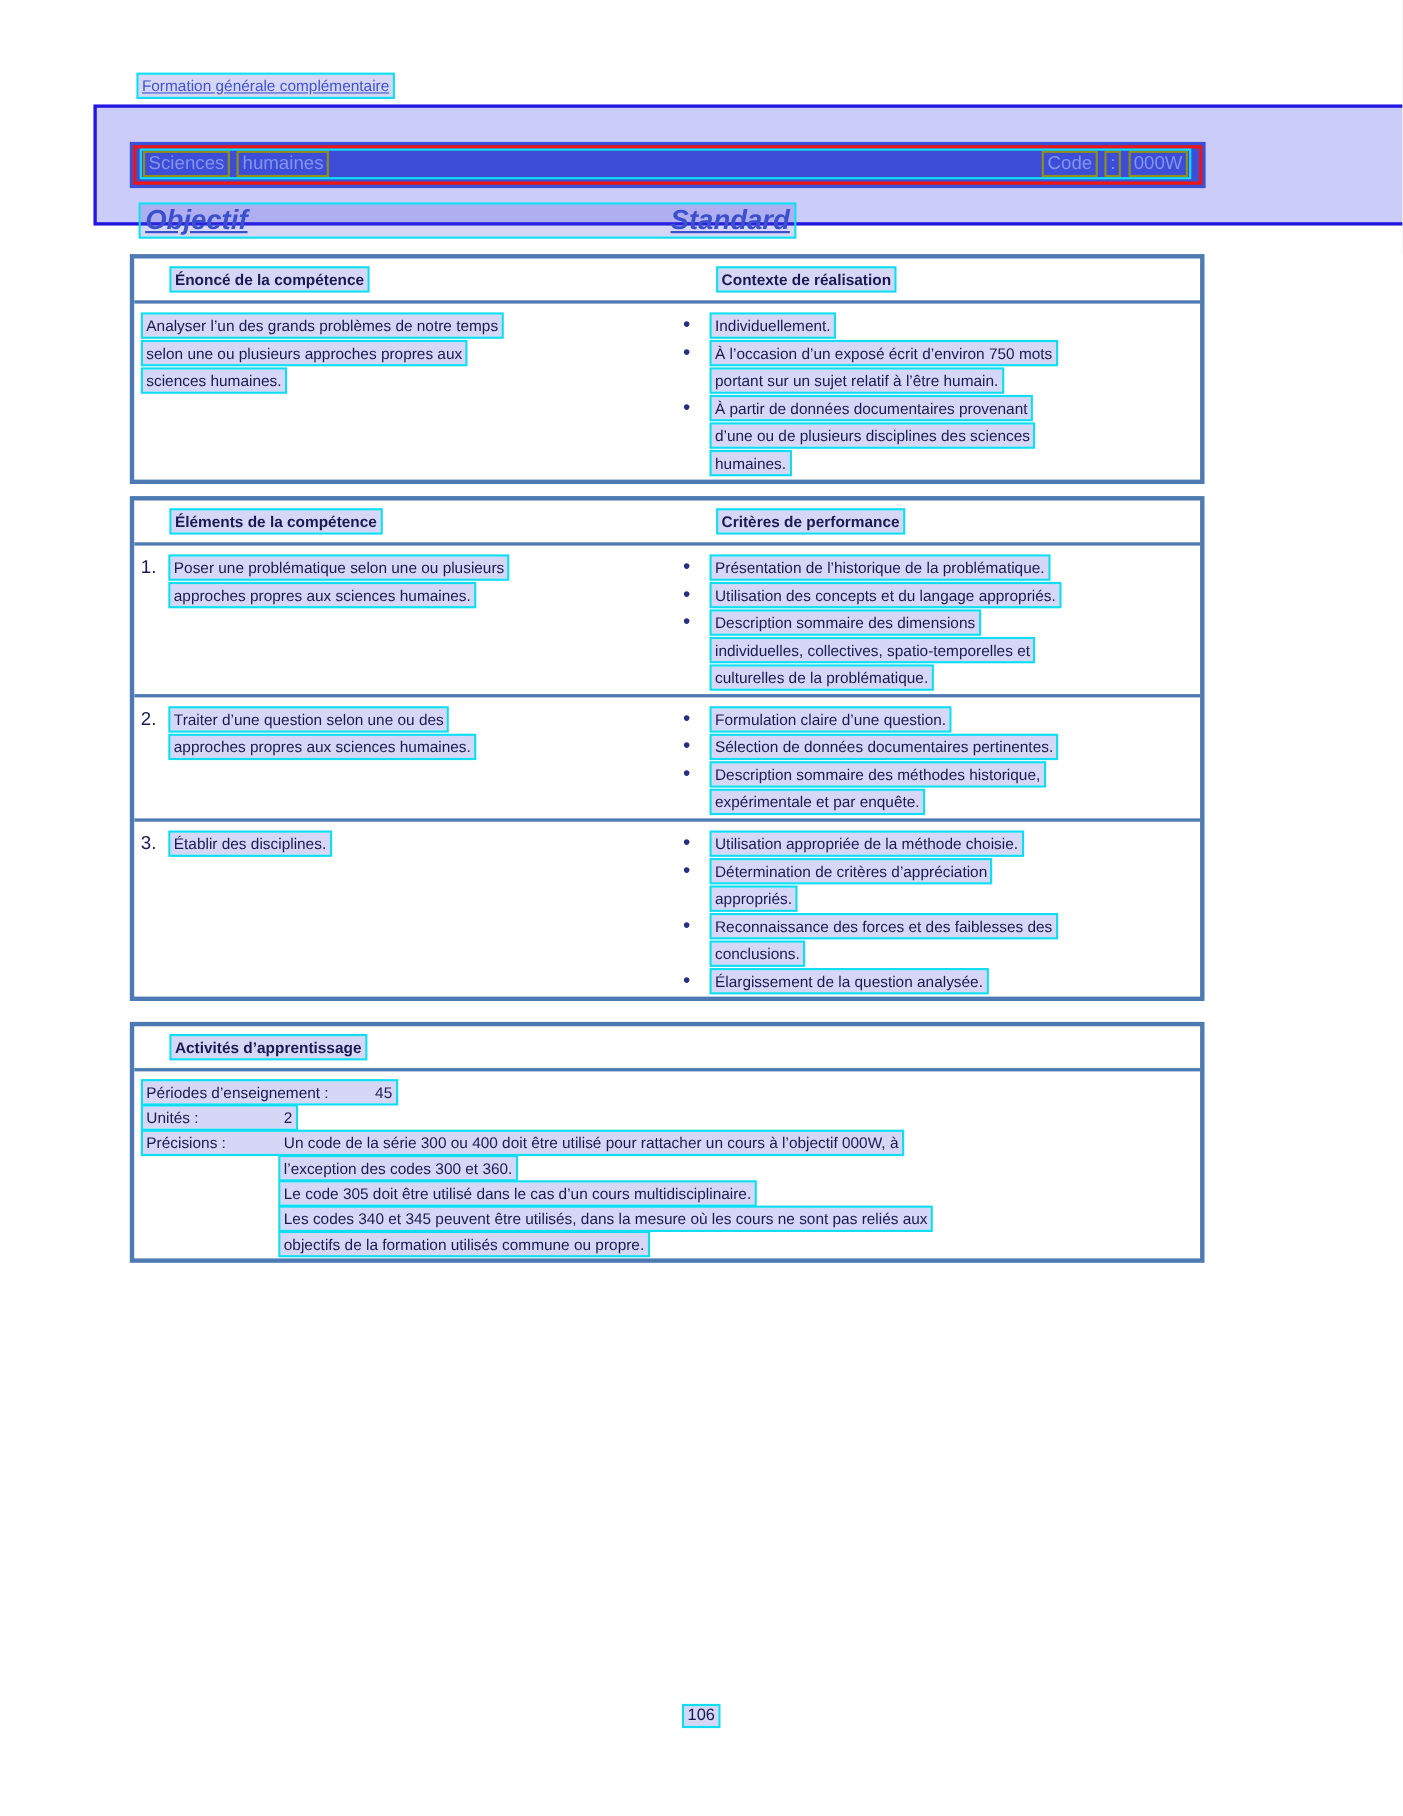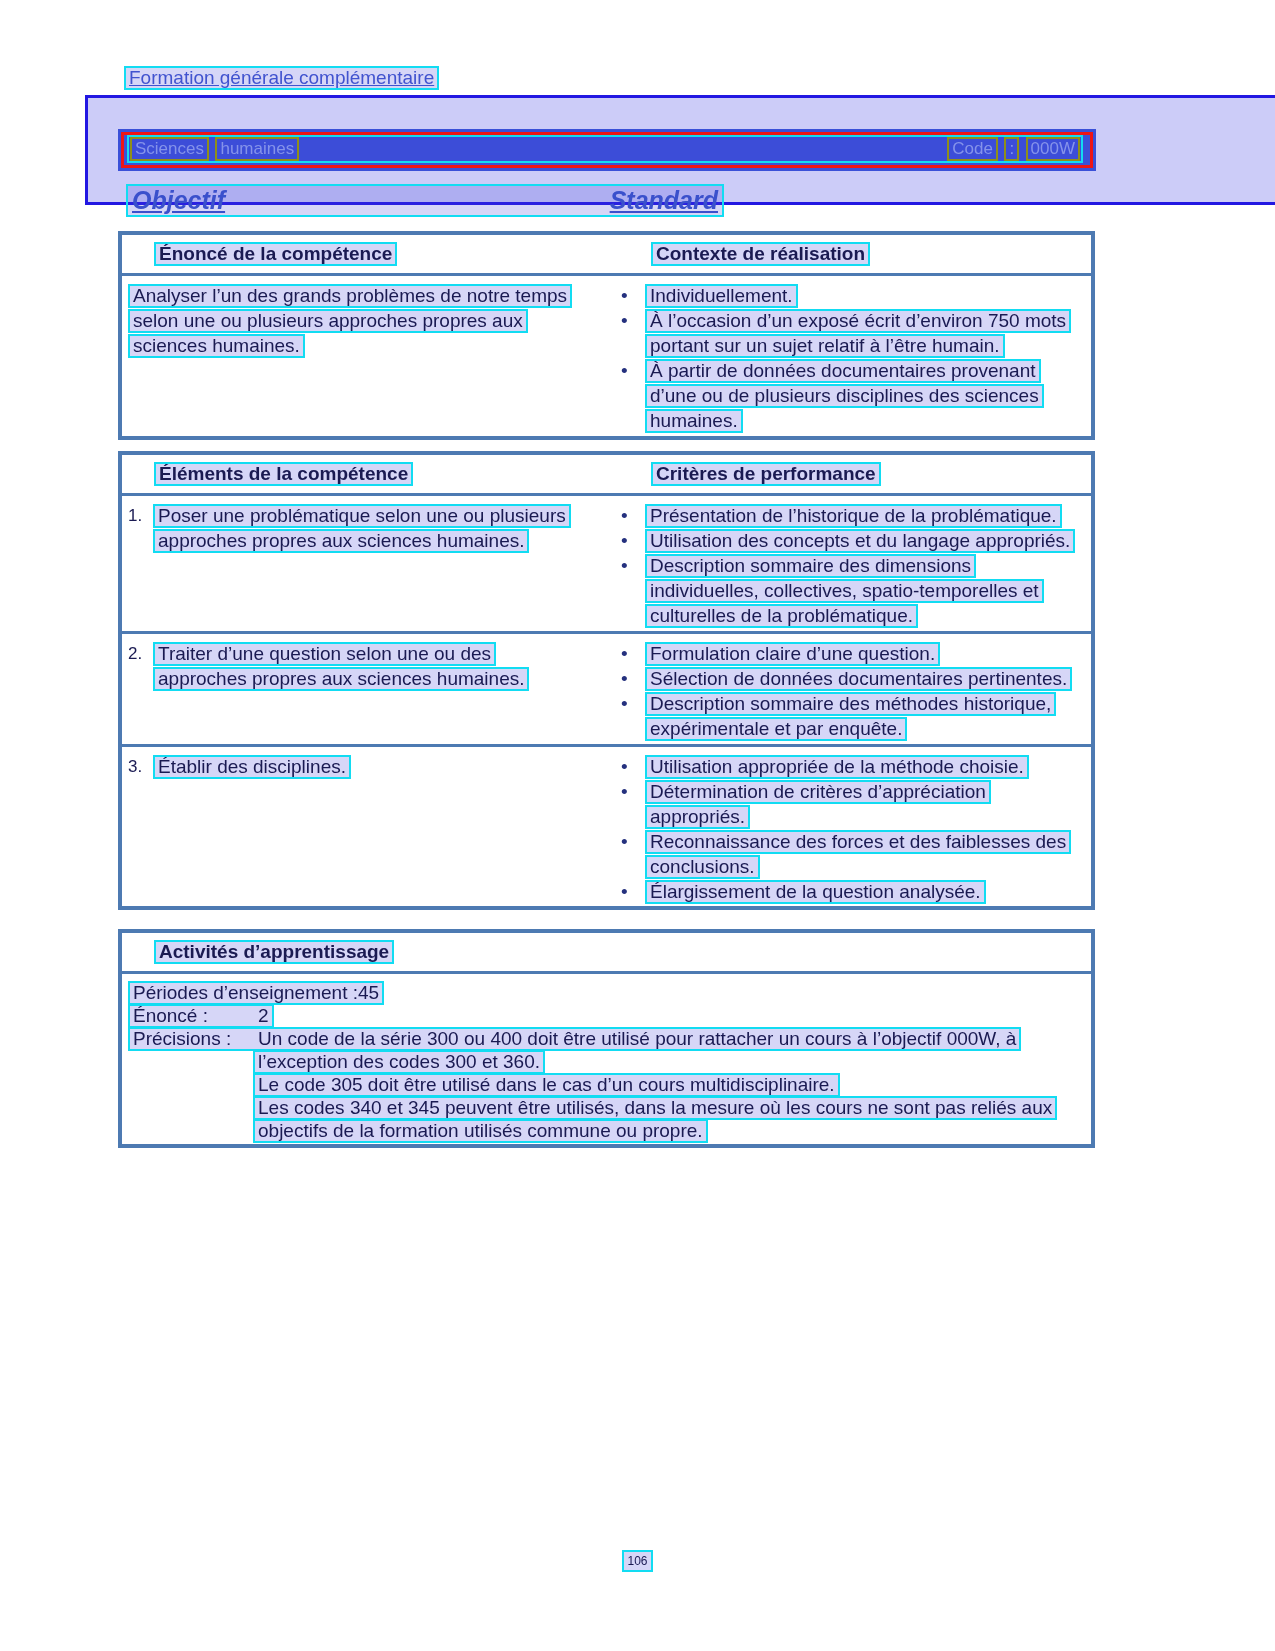--- a/index.html
+++ b/index.html
@@ -19,21 +19,21 @@
     --page-bg:#ffffff;
   }
   html,body{margin:0;padding:0;background:#eee;}
   .page{
     position:relative;width:1275px;height:1651px;background:var(--page-bg);
     font-family:"Liberation Sans",sans-serif;color:var(--text);overflow:hidden;
   }
   .hl{
     display:inline-block;background:var(--highlight-fill);
     outline:2px solid var(--highlight-border);
-    padding:0 3px;font-size:19px;line-height:20px;white-space:nowrap;
+    padding:0 3px;font-size:14px;line-height:20px;white-space:nowrap;
   }
   .line{height:25px;}
   
   .run-head{position:absolute;left:126px;top:68px;}
   .run-head .hl{color:var(--link-text);text-decoration:underline;}
   
   .panel{
     position:absolute;left:85px;top:95px;width:1195px;height:110px;
     background:var(--panel-bg);border:3px solid var(--panel-border);box-sizing:border-box;
   }
@@ -90,21 +90,21 @@
   .bullet-glyph{width:26px;padding-left:2px;color:var(--bullet);font-size:19px;line-height:20px;}
   .bullet-lines{flex:1;}
   
   .act-body{padding:9px 0 0 8px;}
   .act-body .line{height:23px;}
   .slot-wide{display:inline-block;min-width:208px;}
   .slot{display:inline-block;min-width:125px;}
   .prec-cont .line{margin-left:125px;}
   
   .page-num{position:absolute;left:0;right:0;top:1551px;text-align:center;}
-  .page-num .hl{font-size:12px;line-height:18px;}
+  .page-num .hl{font-size:15px;line-height:18px;}
 </style>
 </head>
 <body>
 
 <div class="page">
 
   <div class="run-head">
     <span class="hl">Formation générale complémentaire</span>
   </div>
 
@@ -288,21 +288,21 @@
     <div class="thead">
       <div class="th-left">
         <span class="hl">Activités d’apprentissage</span>
       </div>
     </div>
     <div class="act-body">
       <div class="line">
         <span class="hl"><span class="slot-wide">Périodes d’enseignement :</span><span>45</span></span>
       </div>
       <div class="line">
-        <span class="hl"><span class="slot">Énoncé :</span><span>2</span></span>
+        <span class="hl"><span class="slot">Unités :</span><span>2</span></span>
       </div>
       <div class="line">
         <span class="hl"><span class="slot">Précisions :</span><span>Un code de la série 300 ou 400 doit être utilisé pour rattacher un cours à l’objectif 000W, à</span></span>
       </div>
       <div class="prec-cont">
           <div class="line"><span class="hl">l’exception des codes 300 et 360.</span></div>
           <div class="line"><span class="hl">Le code 305 doit être utilisé dans le cas d’un cours multidisciplinaire.</span></div>
           <div class="line"><span class="hl">Les codes 340 et 345 peuvent être utilisés, dans la mesure où les cours ne sont pas reliés aux</span></div>
           <div class="line"><span class="hl">objectifs de la formation utilisés commune ou propre.</span></div>
         </div>

